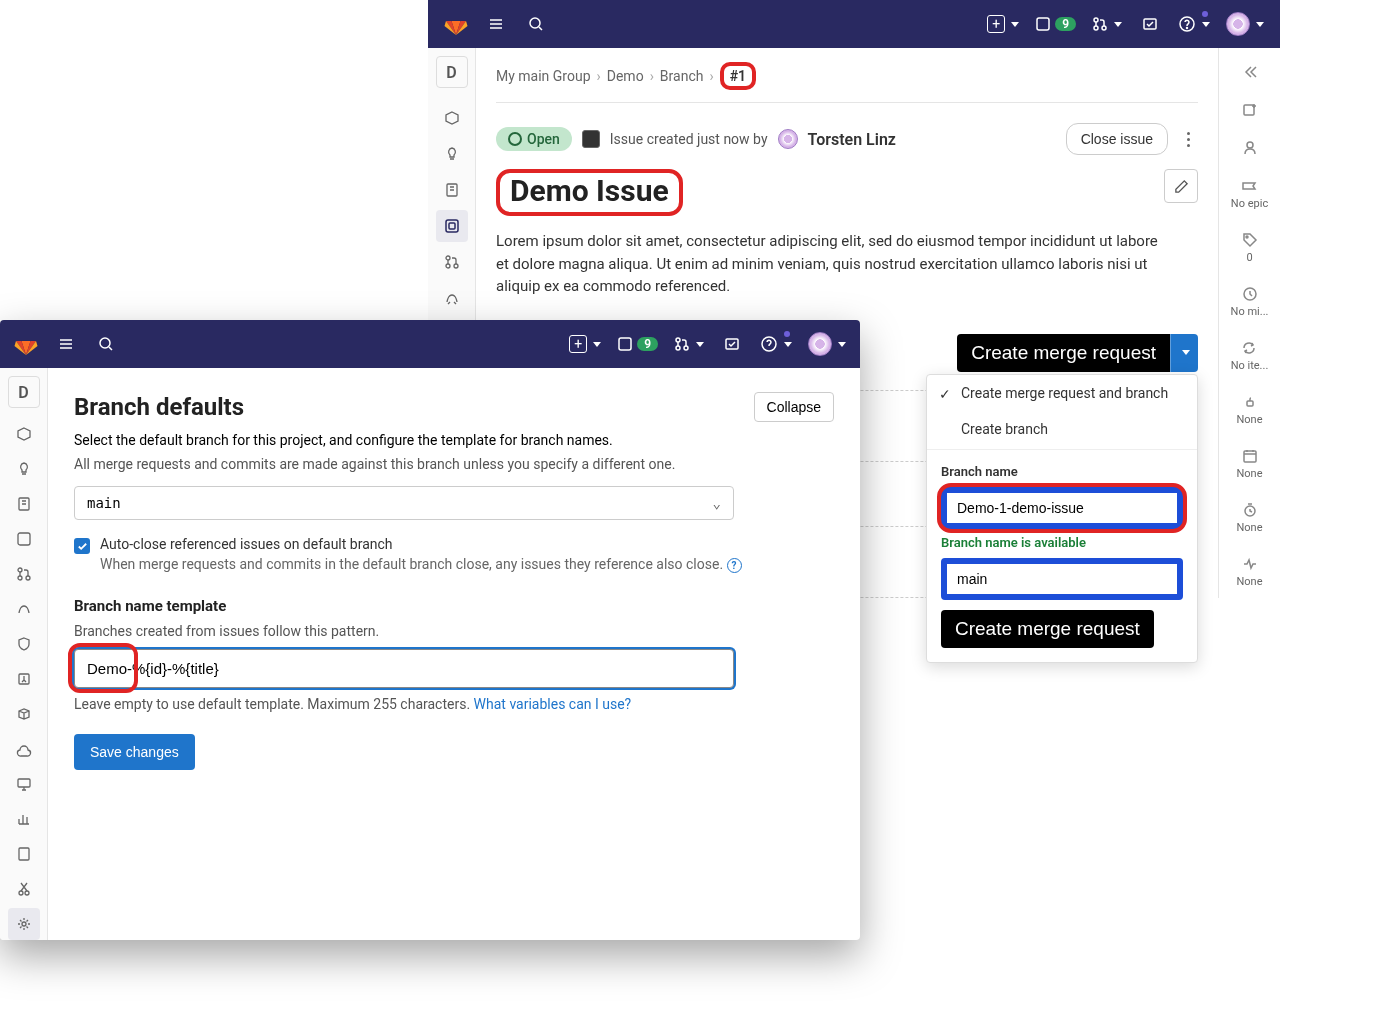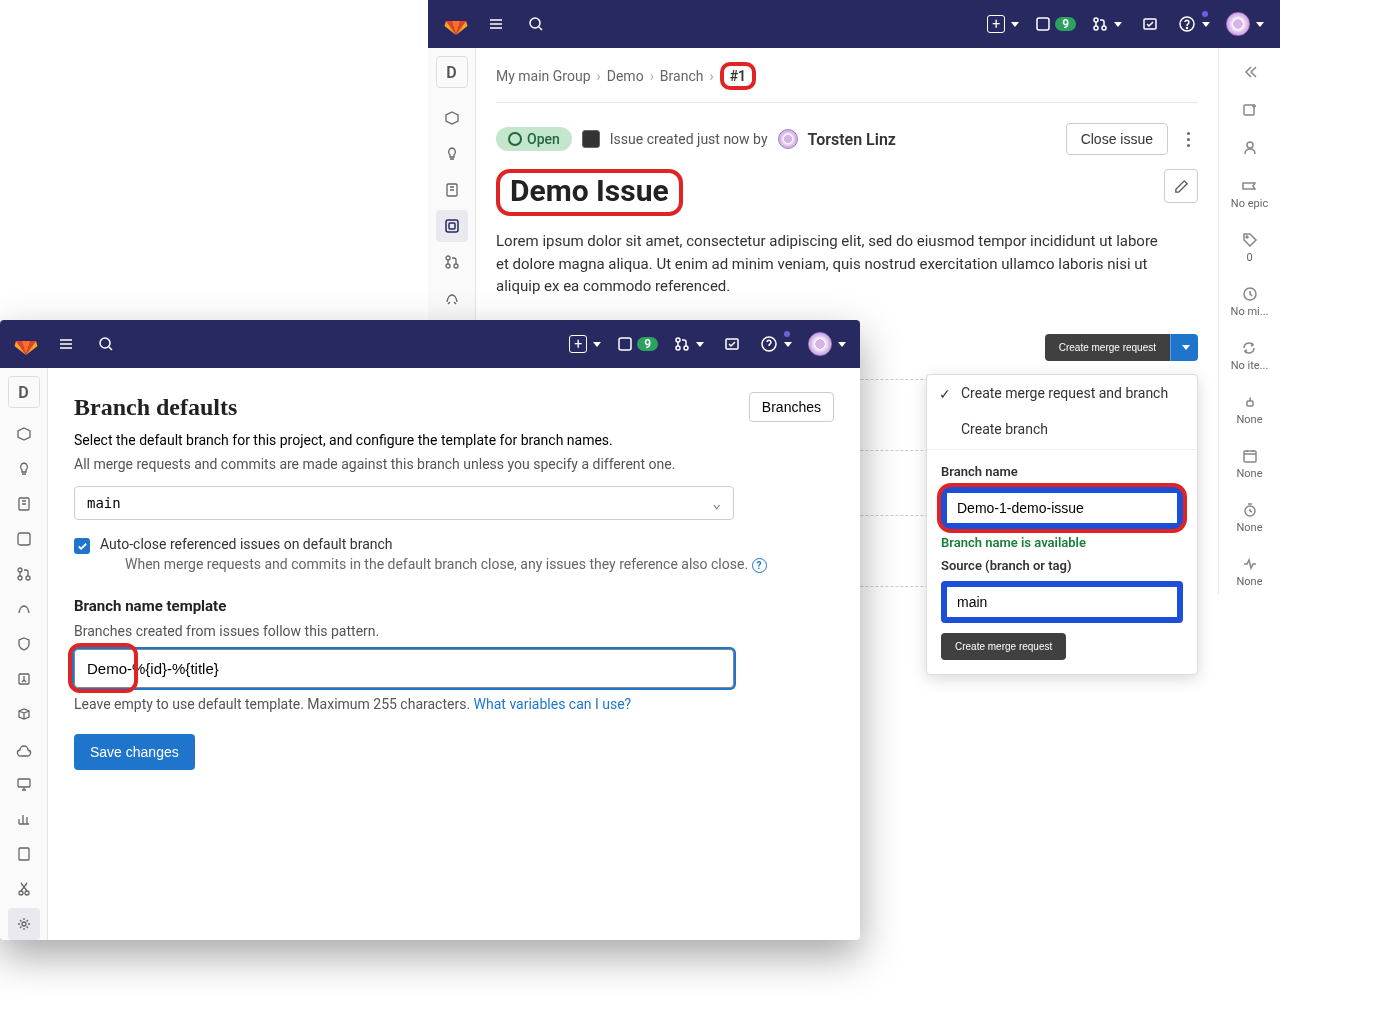--- a/index.html
+++ b/index.html
@@ -32,34 +32,34 @@
 .annot-red { border: 4px solid #e02424; border-radius: 10px; padding: 2px 6px; display:inline-block; }
 .crumbs-line { border-bottom: 1px solid #e5e5e5; margin: 0 20px 12px;}
 
 .issue-header { display:flex; align-items:center; gap:10px; padding: 8px 20px;}
 .status-open { background:#c3e6cd; color:#24663b; border-radius:14px; padding:4px 12px; font-size:14px; font-weight:500; display:flex; align-items:center; gap:5px;}
 .status-open .dot { width:14px;height:14px;border:2px solid #24663b;border-radius:50%;}
 .task-ico { width:18px;height:18px;border:1.5px solid #666;border-radius:3px;background:#333;}
 .meta-text { font-size:14px; color:#555;}
 .author { font-weight:600; color:#333;}
 .spacer { flex:1; }
-.btn-outline { border:1px solid #ccc; background:#fff; border-radius:4px; padding:7px 14px; font-size:14px; color:#333; cursor:pointer;}
+.btn-outline { border:1px solid #ccc; background:#fff; border-radius:12px; padding:7px 14px; font-size:14px; color:#333; cursor:pointer;}
 .kebab { width:20px; display:flex; flex-direction:column; align-items:center; gap:3px; cursor:pointer;}
 .kebab span { width:3px; height:3px; background:#666; border-radius:50%;}
 
 .issue-title-row { display:flex; align-items:flex-start; padding: 6px 20px 10px; gap:12px;}
 .issue-title { font-size: 30px; font-weight:700; color:#222; }
 .annot-red-title { border: 4px solid #e02424; border-radius: 14px; padding: 0 10px 4px;}
 .edit-btn { width:34px;height:34px;border:1px solid #ccc;border-radius:4px;display:flex;align-items:center;justify-content:center;cursor:pointer;margin-left:auto;}
 .issue-desc { padding: 4px 20px 20px; font-size:15px; color:#333; line-height:1.5; max-width: 710px;}
 
 
 .mr-area { margin: 16px 20px 0; position:relative;}
 .btn-primary-split { display:flex; margin-left:auto; width:max-content;}
-.btn-primary { background:#404040; color:#fff; border:none; padding:8px 14px; font-size:10px; border-radius:4px 0 0 4px; cursor:pointer;}
+.btn-primary { background:#000000; color:#fff; border:none; padding:8px 14px; font-size:19px; border-radius:4px 0 0 4px; cursor:pointer;}
 .btn-primary.solo { border-radius:4px;}
 .btn-primary-caret { background:#1f75cb; border-left:1px solid rgba(255,255,255,0.3); width:28px; display:flex; align-items:center; justify-content:center; border-radius:0 4px 4px 0; cursor:pointer;}
 .mr-dropdown { position:absolute; right:0; top:40px; width:272px; background:#fff; border:1px solid #ddd; border-radius:4px; box-shadow:0 4px 16px rgba(0,0,0,0.15); z-index:5; padding-bottom:14px;}
 .mr-dropdown .menu-item { padding:10px 14px 10px 34px; font-size:14px; color:#333; position:relative;}
 .mr-dropdown .menu-item .check { position:absolute; left:12px; top:11px;}
 .mr-dropdown hr { border:none; border-top:1px solid #eee; margin:2px 0 10px;}
 .mr-dropdown .sect-label { font-size:13px; font-weight:600; color:#333; padding: 4px 14px;}
 .mr-dropdown .inp { margin:4px 14px 2px; width:calc(100% - 28px);}
 .inp input { width:100%; padding:7px 10px; border:6px solid #1d4ed8; border-radius:4px; font-size:14px;}
 .mr-dropdown .annot-input { outline: 4px solid #e02424; border-radius:10px; box-shadow: 0 0 0 2px #1f75cb;}
@@ -78,31 +78,31 @@
 
 
 .front-window { position:absolute; left:0; top:320px; width:860px; background:#fff; box-shadow: 0 16px 40px rgba(0,0,0,0.35); border-radius:4px; overflow:hidden;}
 .front-window .topnav { padding: 0 10px;}
 .front-body { display:flex;}
 .front-leftbar { width:48px; background:#fafafa; border-right:1px solid #e5e5e5; display:flex; flex-direction:column; align-items:center; padding-top:8px; gap:3px;}
 .front-leftbar .sbicon { width:32px;height:32px;display:flex;align-items:center;justify-content:center;border-radius:4px;color:#666;}
 .front-leftbar .sbicon.active { background:#e9e9ef;}
 .settings-body { flex:1; padding: 24px 26px 30px;}
 .settings-title-row { display:flex; align-items:center;}
-.settings-title { font-size:24px; font-weight:700; color:#222;font-family:Liberation Serif, serif;}
+.settings-title { font-size:24px; font-weight:700; color:#222;}
 .settings-sub { font-size:14px; color:#000000; margin-top:10px;}
 .sect-h { font-size:15px; font-weight:700; margin-top:24px; color:#222;}
 .sect-p { font-size:14px; color:#555; margin-top:8px; max-width:660px;}
 .select-box { margin-top:14px; border:1px solid #ccc; border-radius:4px; padding:8px 12px; font-family: ui-monospace, monospace; font-size:14px; display:flex; align-items:center; max-width:660px;}
 .select-box .chev { margin-left:auto; color:#666;}
 .check-row { display:flex; align-items:flex-start; gap:10px; margin-top:16px;}
 .check-row .box { width:16px;height:16px;background:#1f75cb;border-radius:3px;display:flex;align-items:center;justify-content:center;flex-shrink:0; margin-top:2px;}
 .check-row .box svg { color:#fff; width:11px;height:11px;}
 .check-row .lab { font-size:14px; color:#333;}
-.check-row .sub { font-size:14px; color:#666; margin-top:4px;margin-left:25px;}
+.check-row .sub { font-size:14px; color:#666; margin-top:4px;}
 .help-ico { display:inline-flex; width:15px;height:15px;border:1.5px solid #1f75cb;border-radius:50%;align-items:center;justify-content:center;color:#1f75cb;font-size:10px;font-weight:700;}
 .tmpl-input-wrap { position:relative; margin-top:10px; max-width:660px;}
 .tmpl-input { width:100%; padding:10px 12px; border:1px solid #888; border-radius:4px; font-size:15px; box-shadow: 0 0 0 2px #1f75cb;}
 .annot-demo { position:absolute; left:-6px; top:-6px; border:4px solid #e02424; border-radius:12px; padding: 16px 8px 16px 4px; width:70px; height:50px; pointer-events:none;}
 .help-line { font-size:14px; color:#555; margin-top:8px;}
 .btn-save { background:#1f75cb; color:#fff; border:none; border-radius:4px; padding:10px 16px; font-size:14px; margin-top:22px; cursor:pointer; font-weight:500;}
 .btn-collapse { border:1px solid #ccc; background:#fff; border-radius:4px; padding:6px 12px; font-size:14px;}
 </style>
 </head>
 <body>
@@ -270,21 +270,20 @@
           <div class="row">or that o</div>
         </div>
 
         <div class="mr-dropdown">
           <div class="menu-item"><span class="check">✓</span><span>Create merge request and branch</span></div>
           <div class="menu-item">Create branch</div>
           <hr>
           <div class="sect-label">Branch name</div>
           <div class="inp annot-input"><input value="Demo-1-demo-issue" style=""></div>
           <div class="avail-text">Branch name is available</div>
-          <div class="sect-label">Source (branch or tag)</div>
           <div class="inp"><input value="main" style=""></div>
           <button class="btn-primary solo">Create merge request</button>
         </div>
       </div>
     </div>
 
     <div class="rightbar">
       <div class="rb-item">
           <svg viewBox="0 0 16 16" fill="none" stroke="currentColor" stroke-width="1.5">
             <path d="M9 3l-5 5 5 5M14 3l-5 5 5 5"></path>
@@ -509,21 +508,21 @@
             <circle cx="8" cy="8" r="2"></circle>
             <path d="M8 2v2M8 12v2M2 8h2M12 8h2M4 4l1.5 1.5M10.5 10.5L12 12M12 4l-1.5 1.5M5.5 10.5L4 12"></path>
           </svg>
         </div>
     </div>
 
     <div class="settings-body">
       <div class="settings-title-row">
         <h2 class="settings-title">Branch defaults</h2>
         <div class="spacer"></div>
-        <button class="btn-collapse">Branches</button>
+        <button class="btn-collapse">Collapse</button>
       </div>
       <p class="settings-sub">Select the default branch for this project, and configure the template for branch names.</p>
 
       <p class="sect-p">All merge requests and commits are made against this branch unless you specify a different one.</p>
       <div class="select-box">
         <span>main</span>
         <span class="chev">⌄</span>
       </div>
 
       <div class="check-row">

